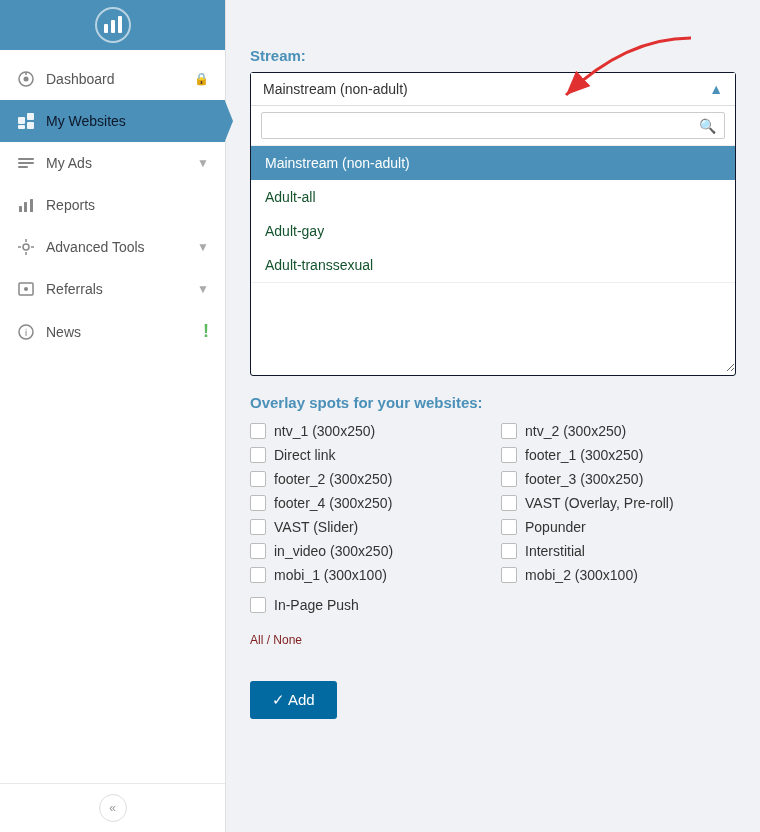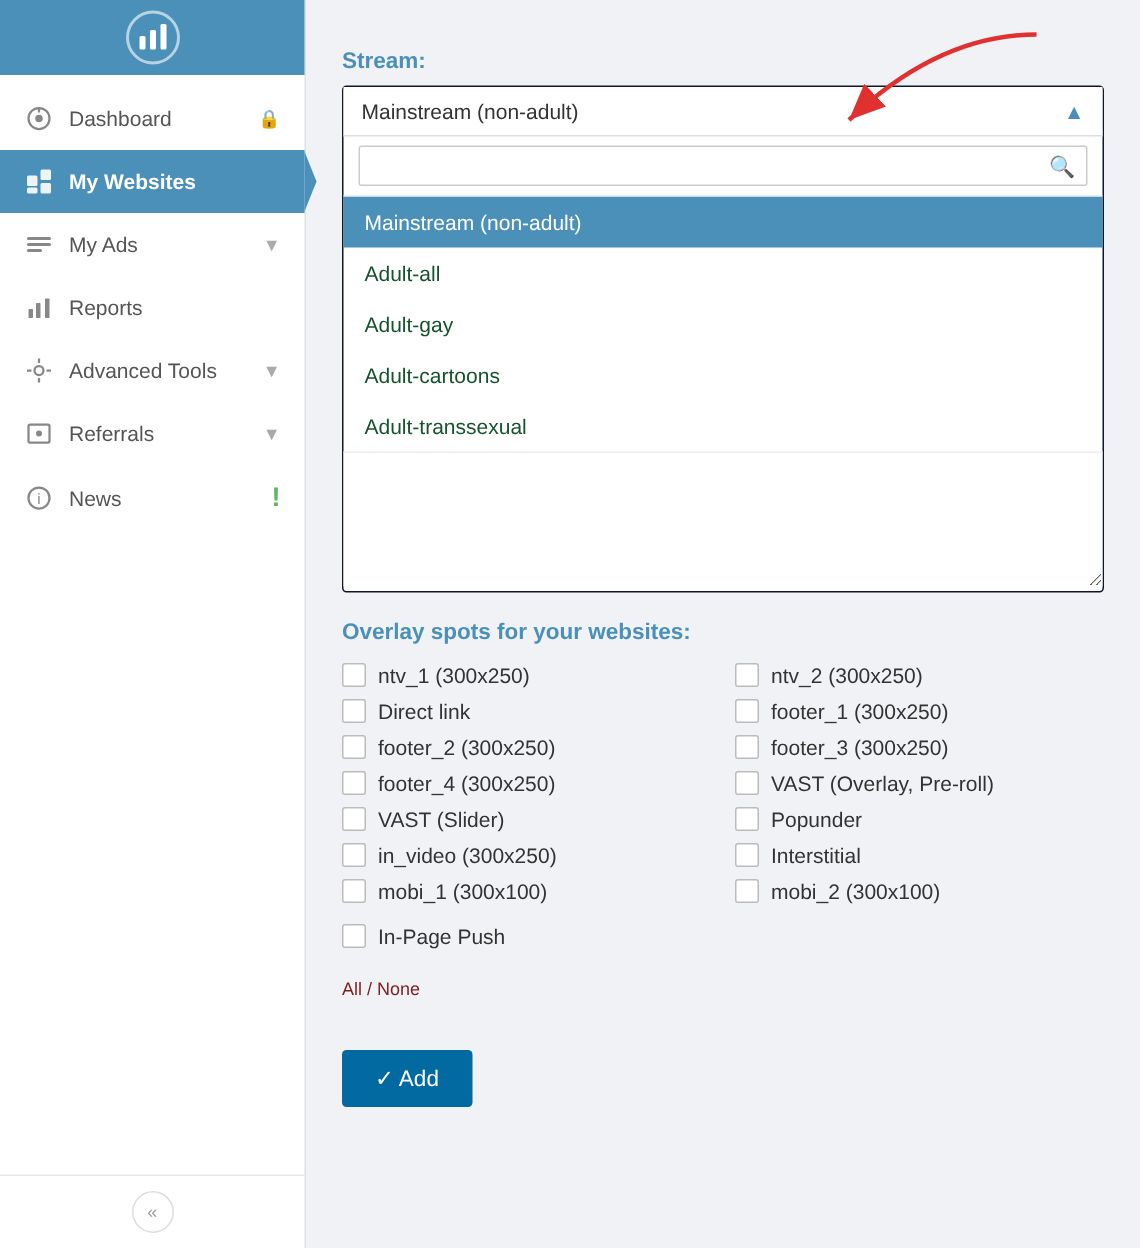--- a/index.html
+++ b/index.html
@@ -1,20 +1,20 @@
 <!DOCTYPE html>
 <html><head>
   <meta charset="utf-8">
   <style>
     * { box-sizing: border-box; margin: 0; padding: 0; }
     body { font-family: 'Segoe UI', Arial, sans-serif; font-size: 14px; background: #f0f2f5; display: flex; height: 832px; overflow: hidden; }
 
     
     .sidebar {
-      width: 204px;
+      width: 226px;
       background: #fff;
       border-right: 1px solid #e0e0e0;
       display: flex;
       flex-direction: column;
       height: 100%;
     }
     .sidebar-header {
       background: #4a90b8;
       height: 50px;
       display: flex;
@@ -38,22 +38,21 @@
       display: flex;
       align-items: center;
       padding: 11px 16px;
       color: #555;
       cursor: pointer;
       position: relative;
       text-decoration: none;
     }
     .nav-item.active-highlight {
       background: #4a90b8;
-      color: #ffffff;
-      font-weight: bold;
+      color: #0f172a;
     }
     .nav-item.active-highlight::after {
       content: '';
       position: absolute;
       right: -8px;
       top: 50%;
       transform: translateY(-50%);
       width: 0;
       height: 0;
       border-top: 20px solid transparent;
@@ -95,22 +94,23 @@
       cursor: pointer;
       color: #999;
       font-size: 12px;
       background: #fff;
     }
 
     
     .main {
       flex: 1;
       overflow-y: auto;
-      padding: 32px 24px;
+      padding: 20px 24px;
       background: #f0f2f5;
+      margin-top: 27px;
     }
 
     .section-label {
       color: #4a90b8;
       font-size: 15px;
       font-weight: 600;
       margin-bottom: 8px;
     }
 
     
@@ -350,21 +350,20 @@
         <span class="stream-caret">▲</span>
       </div>
       <div class="stream-search">
         <input type="text" style="width: 100%; border: 1px solid rgb(204, 204, 204); border-radius: 2px; padding: 5px 28px 5px 8px; font-size: 13px; outline: none;" placeholder="">
         <span class="stream-search-icon">🔍</span>
       </div>
       <div class="stream-options">
         <div class="stream-option selected">Mainstream (non-adult)</div>
         <div class="stream-option">Adult-all</div>
         <div class="stream-option">Adult-gay</div>
-        <div class="stream-option">Adult-cartoons</div>
         <div class="stream-option">Adult-transsexual</div>
       </div>
       <textarea class="stream-textarea" style=""></textarea>
     </div>
   </div>
 
   <p class="spots-label">Overlay spots for your websites:</p>
 
   <div class="spots-grid">
 

